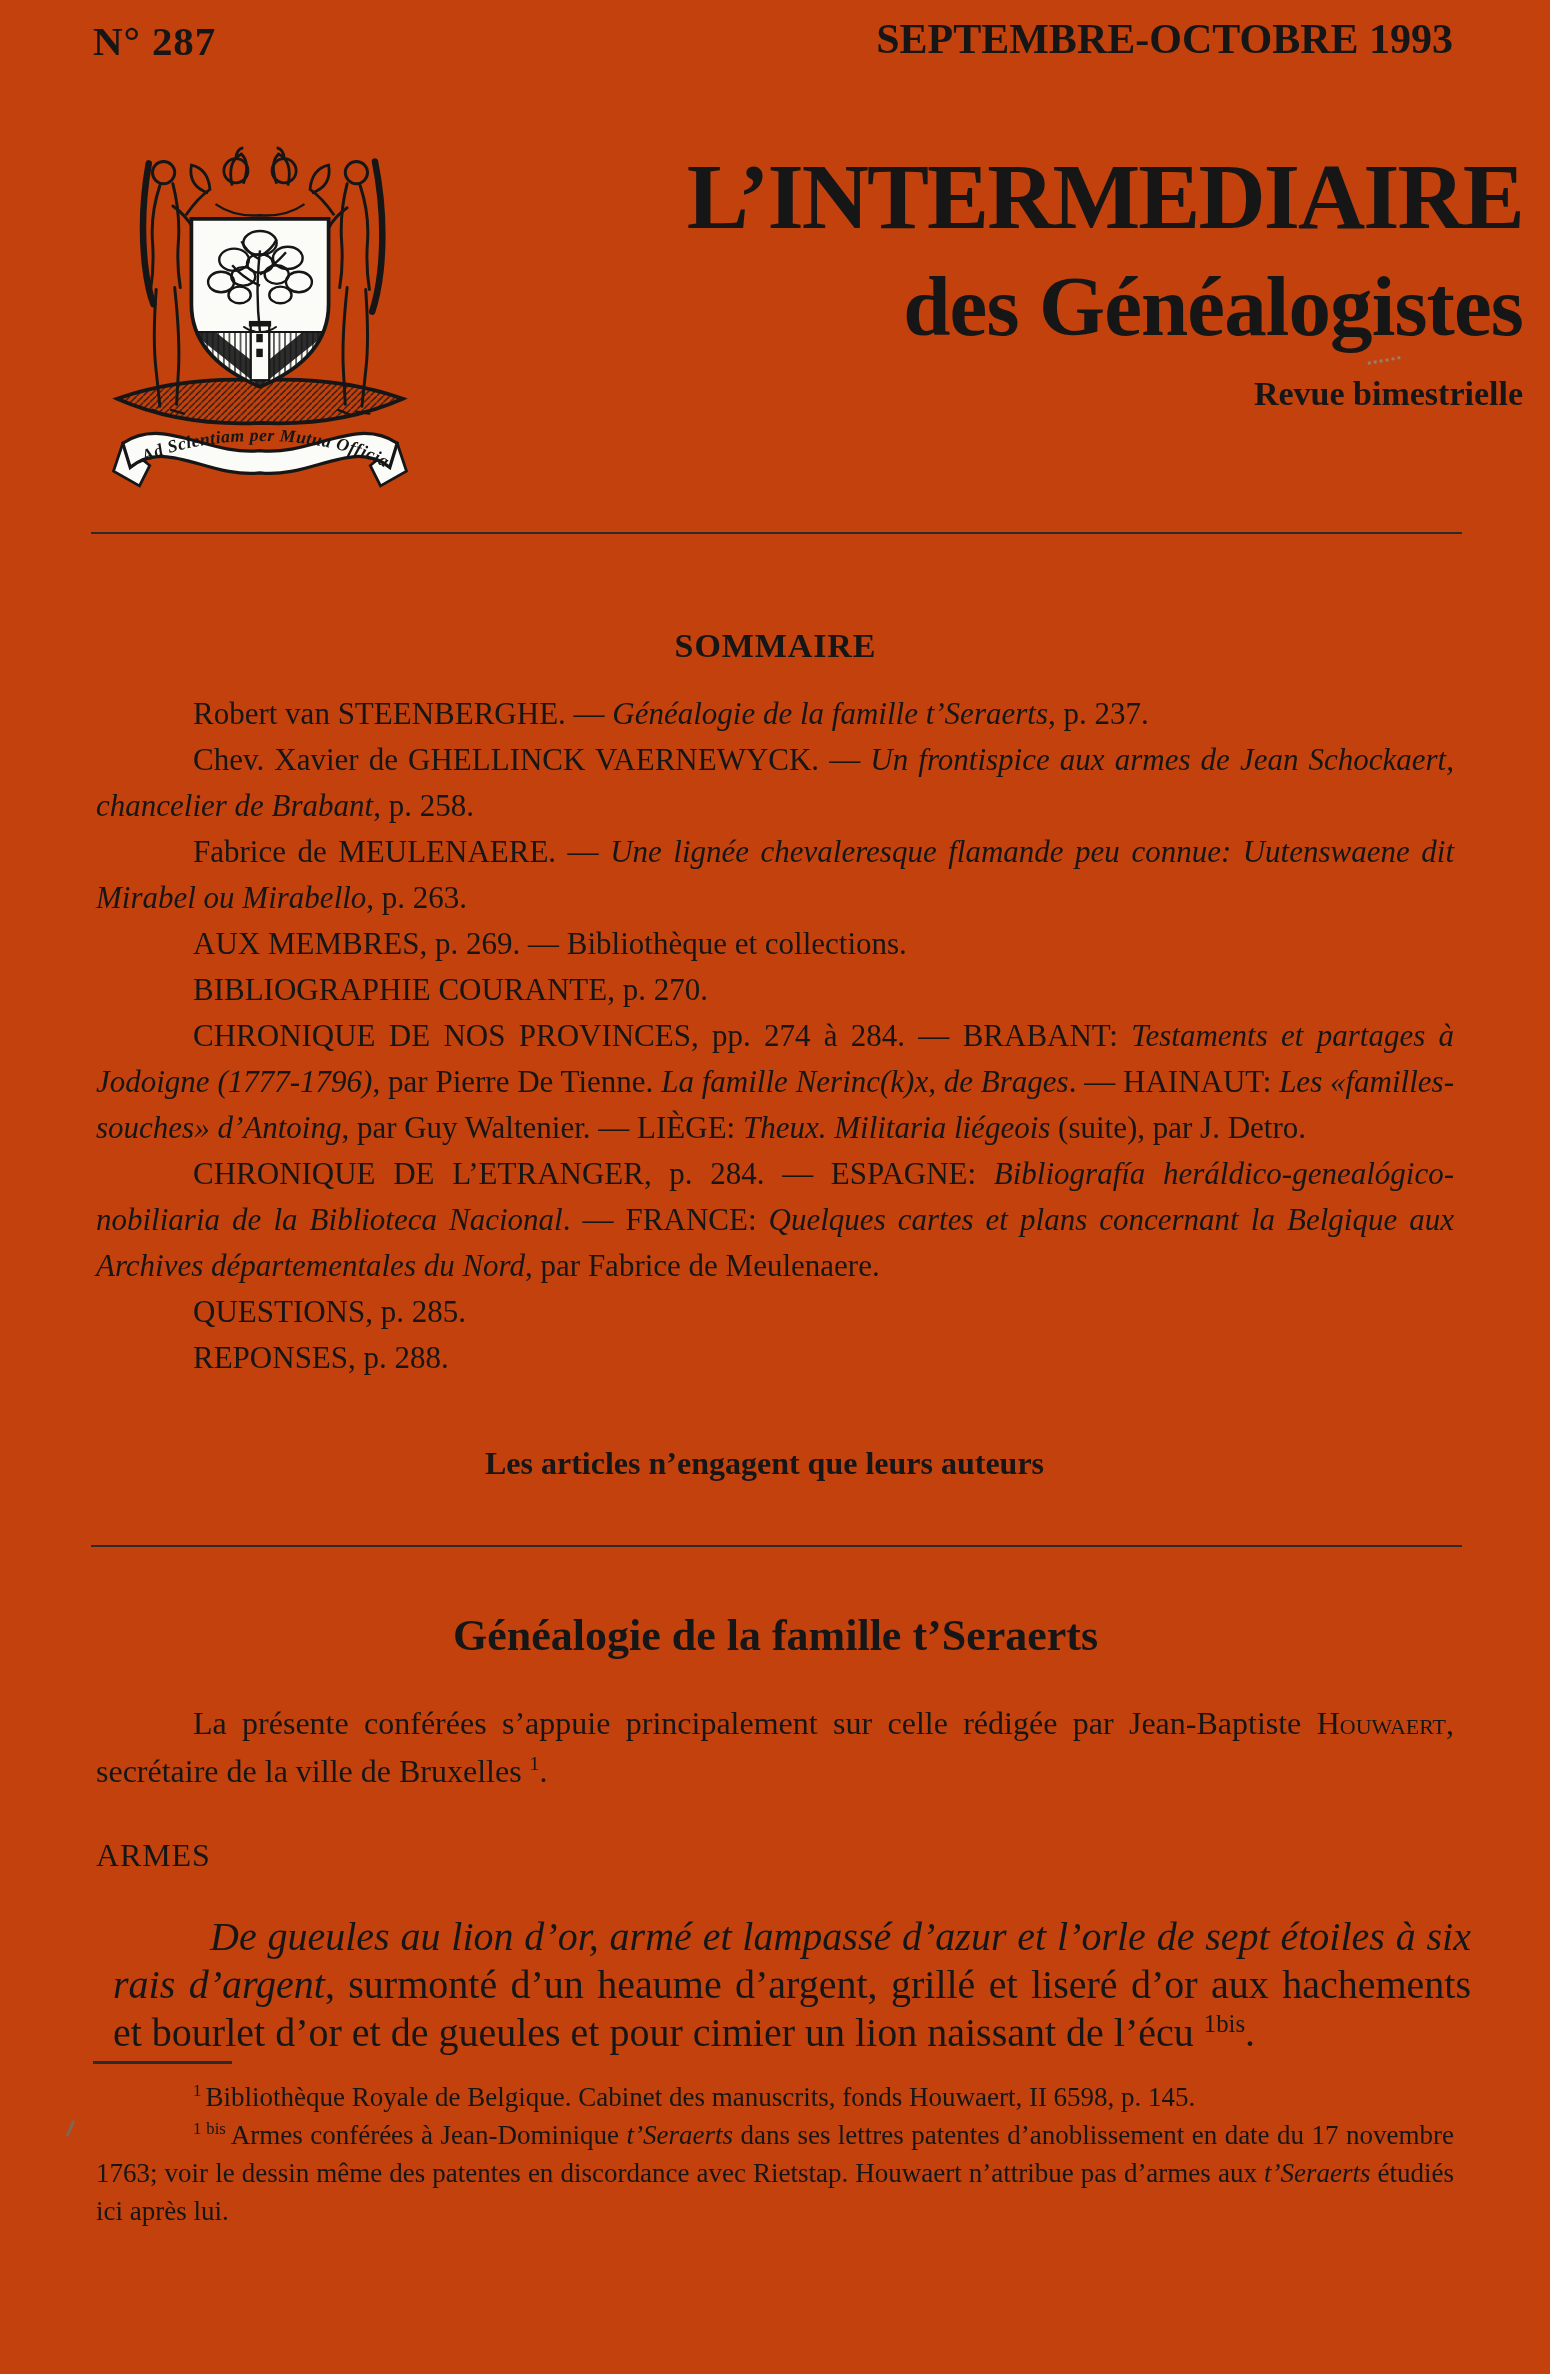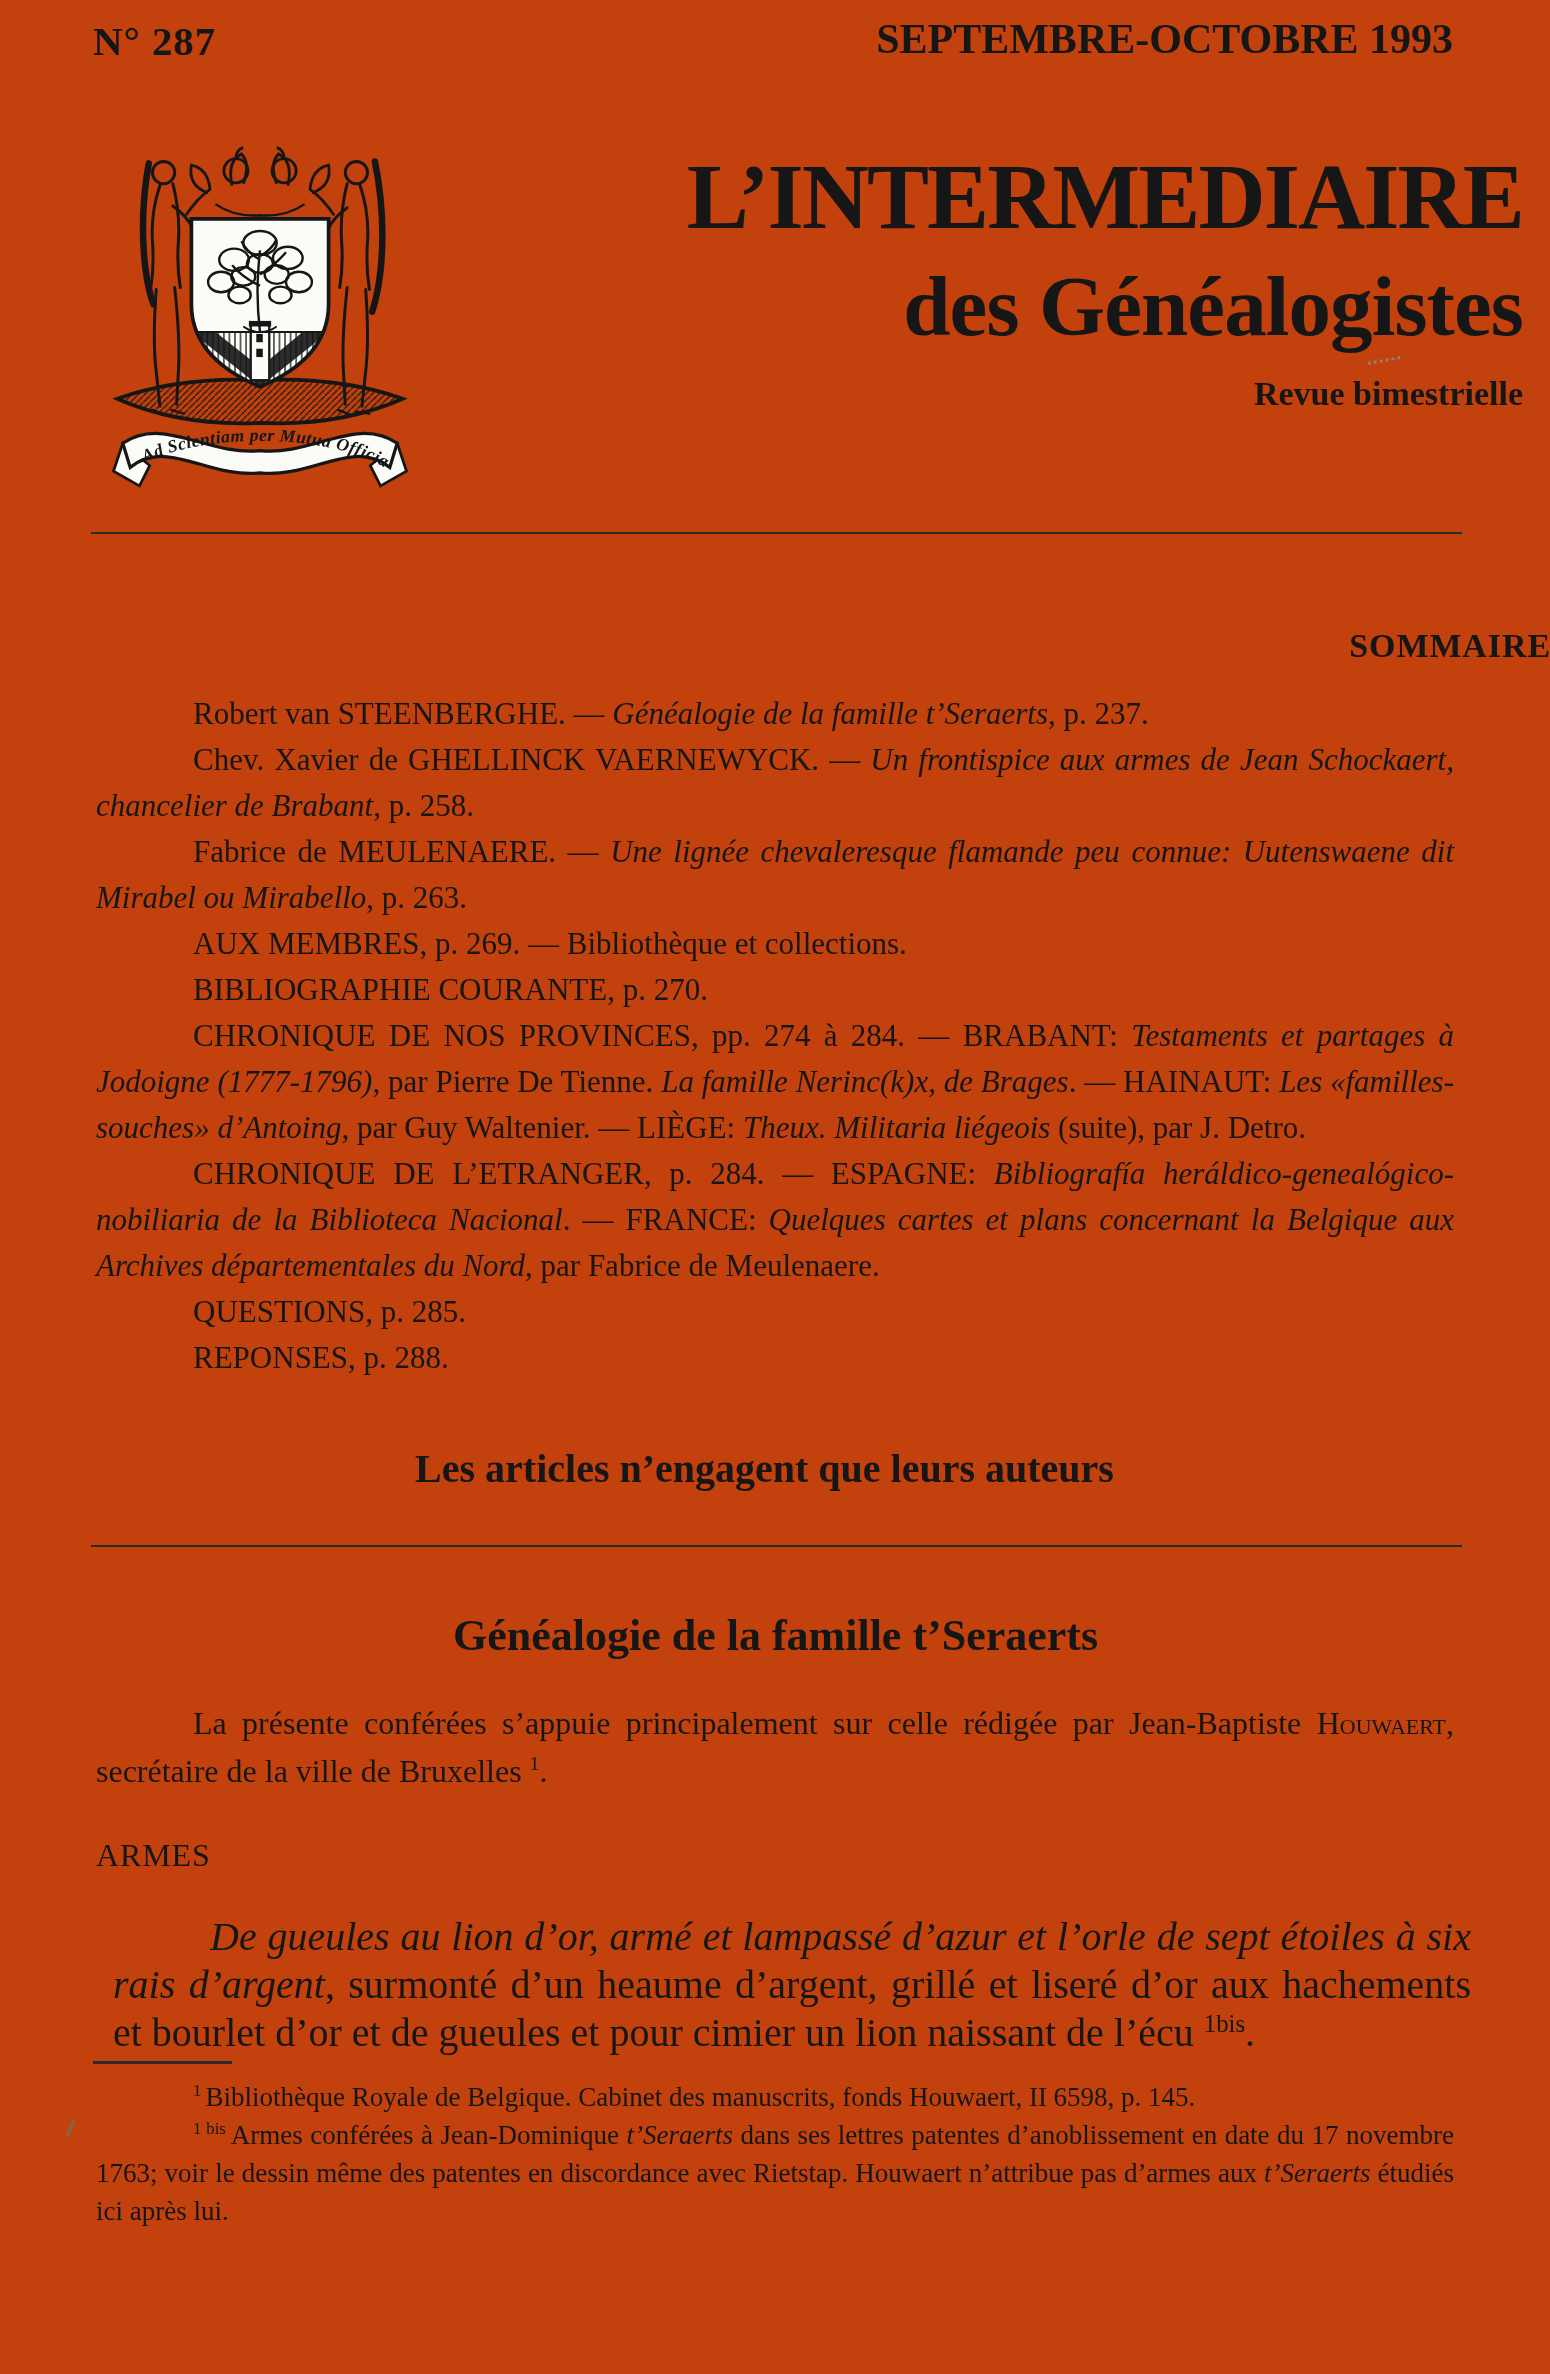--- a/index.html
+++ b/index.html
@@ -16,24 +16,24 @@
   .date{position:absolute;right:98px;top:15px;font-size:42px;font-weight:bold;letter-spacing:0px;}
   
   .emblem{position:absolute;left:104px;top:104px;width:312px;height:419px;}
   
   .masthead{position:absolute;left:410px;top:147px;width:1113px;text-align:right;}
   .title1{font-size:93px;font-weight:bold;letter-spacing:-1.9px;line-height:100px;white-space:nowrap;}
   .title2{font-size:85px;font-weight:bold;letter-spacing:-0.9px;line-height:93px;margin-top:13px;white-space:nowrap;}
   .subtitle{font-size:34px;font-weight:bold;margin-top:22px;}
   .rule1{position:absolute;left:91px;top:532px;width:1371px;height:0;border-top:2.8px solid #2b2b2b;}
   
-  .sommaire-heading{position:absolute;left:0;top:627px;width:1551px;text-align:right;font-size:34px;font-weight:bold;letter-spacing:0.9px;}
+  .sommaire-heading{position:absolute;left:0;top:627px;width:1551px;text-align:center;font-size:34px;font-weight:bold;letter-spacing:0.9px;}
   .sommaire-body{position:absolute;left:96px;top:691px;width:1358px;font-size:31px;line-height:46px;text-align:justify;text-align-last:left;}
   .sommaire-body p{margin:0;text-indent:97px;}
-  .disclaimer{position:absolute;left:0;top:1445px;width:1529px;text-align:center;font-size:40px;font-weight:bold;}
+  .disclaimer{position:absolute;left:0;top:1445px;width:1529px;text-align:center;font-size:32px;font-weight:bold;}
   .rule2{position:absolute;left:91px;top:1545px;width:1371px;height:0;border-top:2.8px solid #2b2b2b;}
   
   .article-title{position:absolute;left:0;top:1610px;width:1551px;text-align:center;font-size:44px;font-weight:bold;}
   .intro{position:absolute;left:96px;top:1699px;width:1358px;font-size:32px;line-height:48px;text-align:justify;text-align-last:left;text-indent:97px;margin:0;}
   .armes-heading{position:absolute;left:96px;top:1837px;font-size:32px;letter-spacing:0.9px;}
   .armes{position:absolute;left:96px;top:1896px;width:1358px;font-size:40px;line-height:48px;text-align:justify;text-align-last:left;text-indent:97px;margin:17px;}
   .fn-rule{position:absolute;left:93px;top:2061px;width:139px;height:0;border-top:3.7px solid #2b2b2b;}
   .footnotes{position:absolute;left:96px;top:2078px;width:1358px;font-size:27px;line-height:38px;text-align:justify;text-align-last:left;}
   .footnotes p{margin:0;text-indent:97px;}
   

